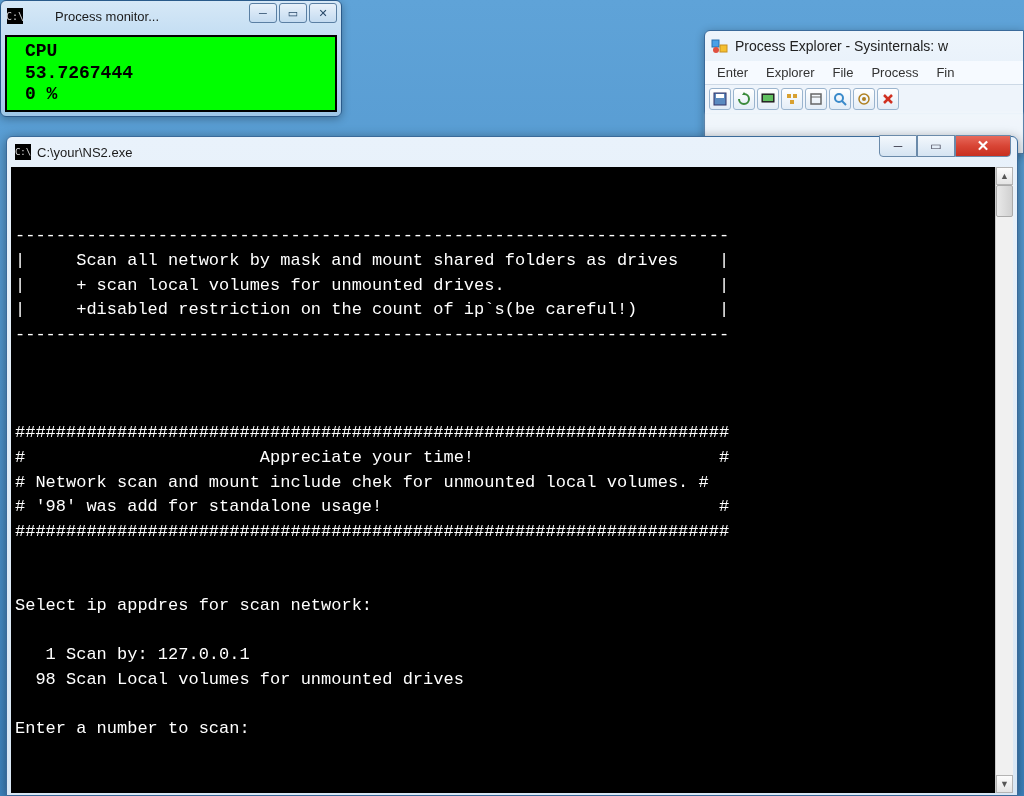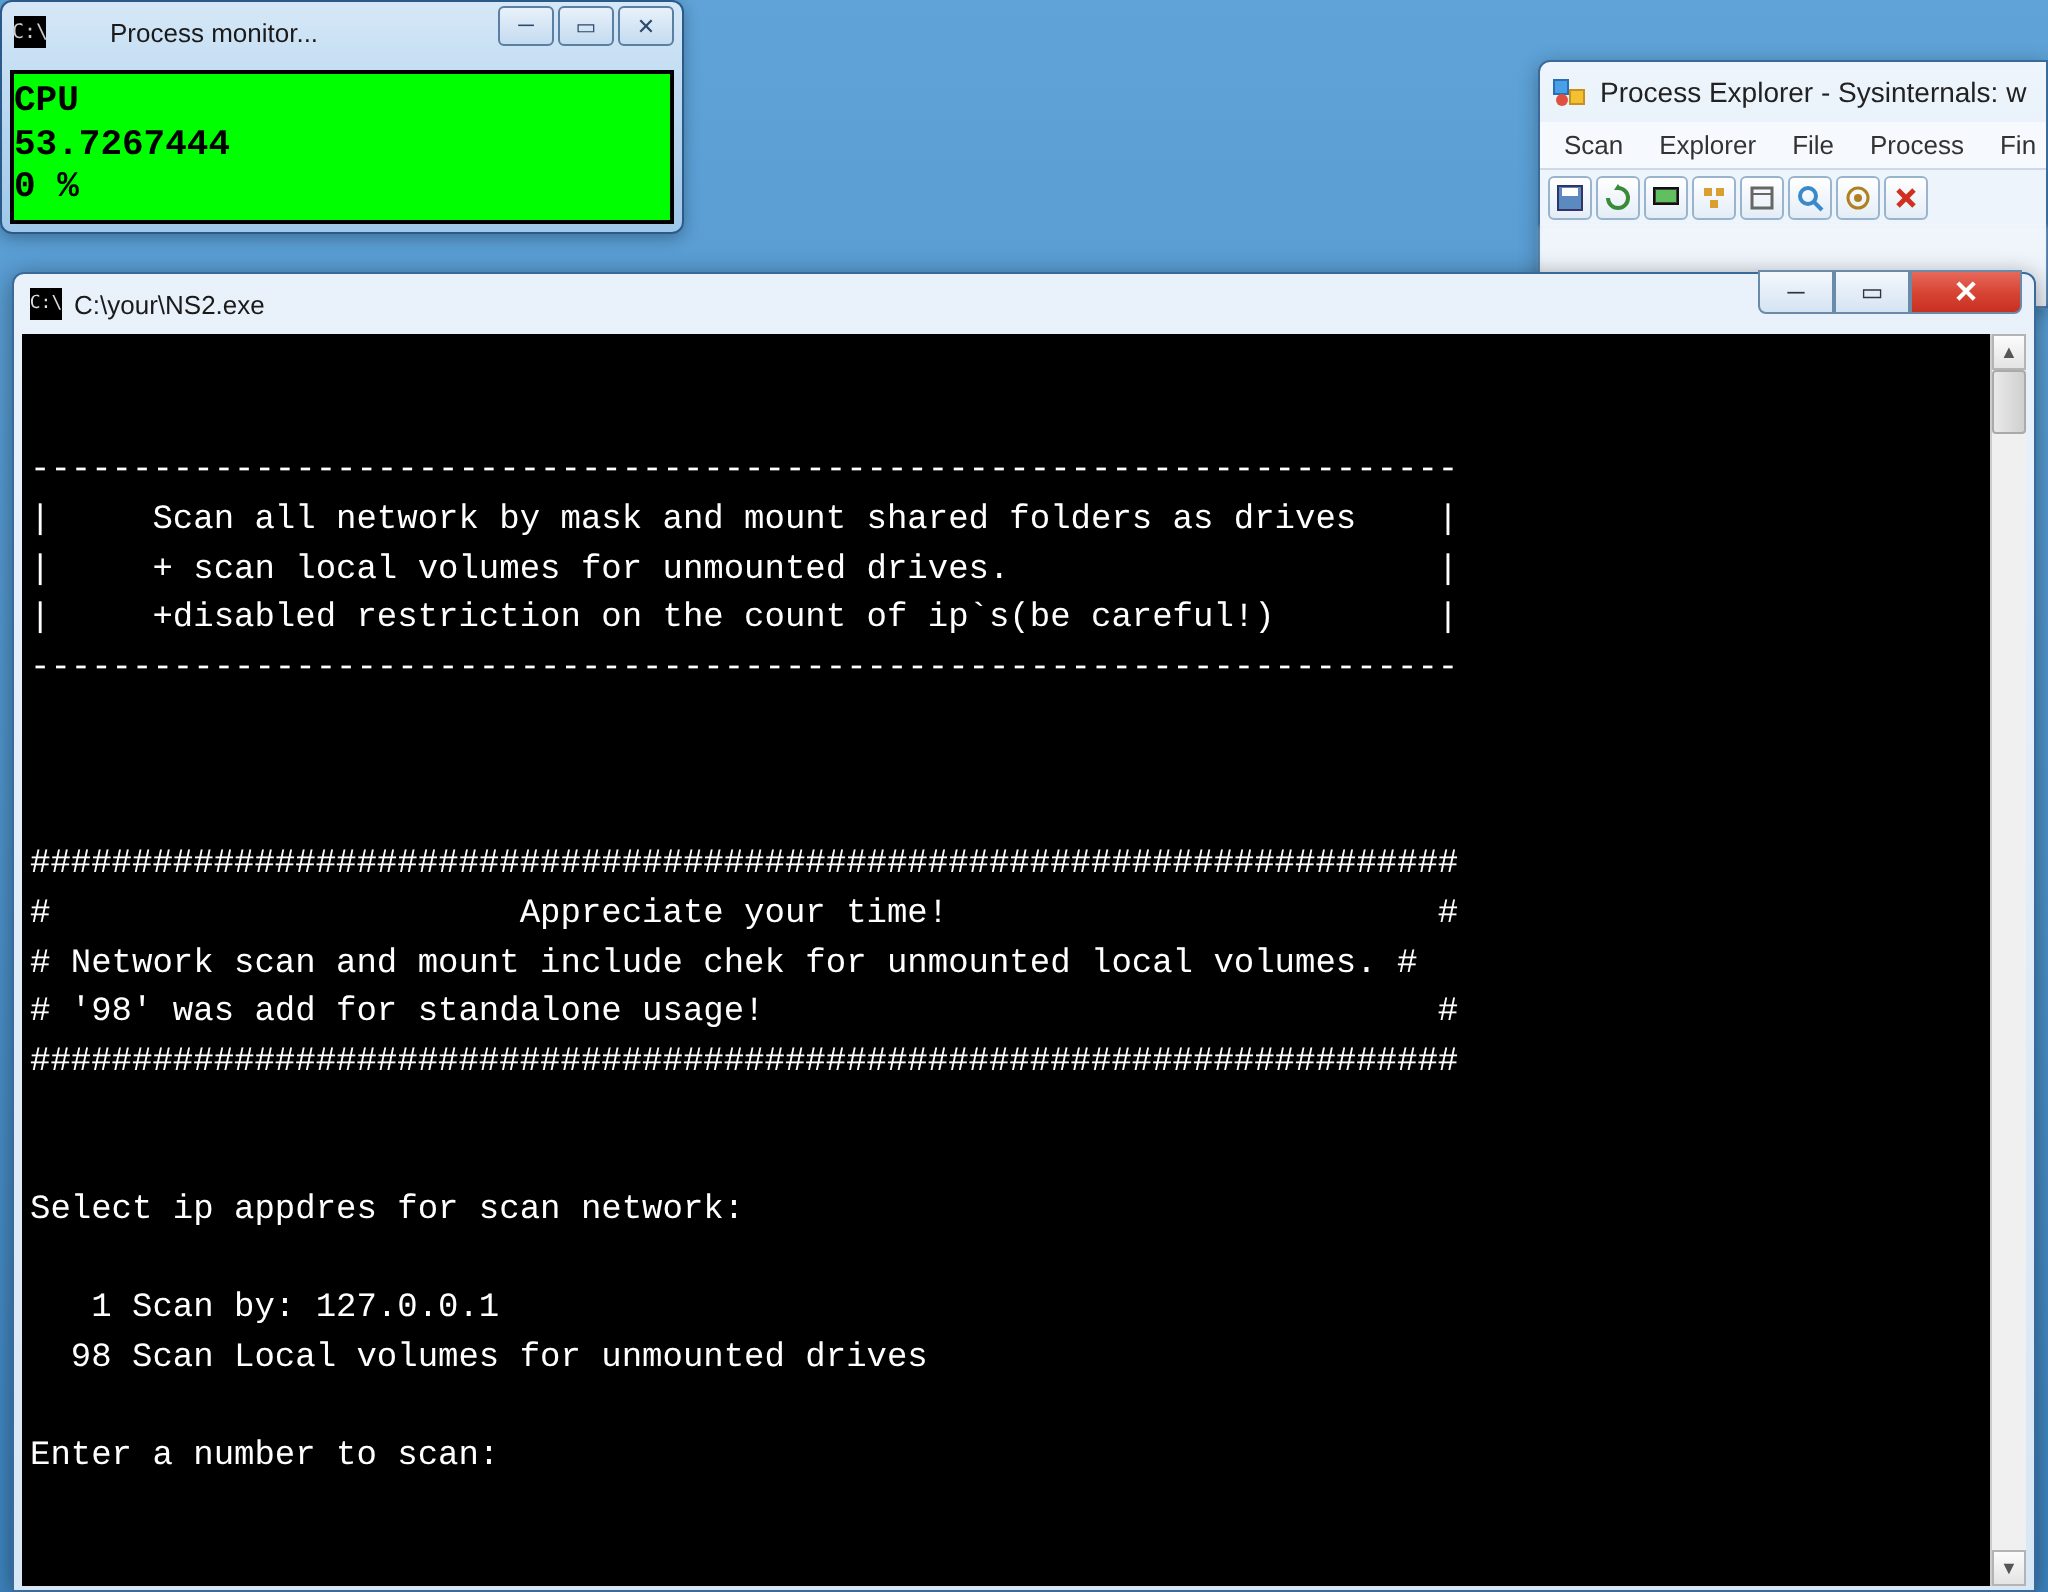--- a/index.html
+++ b/index.html
@@ -70,31 +70,31 @@
       cursor: pointer;
     }
     .procmon-body {
       margin: 4px;
       background: #00ff00;
       border: 2px solid #000;
       font-family: "Courier New", monospace;
       font-size: 18px;
       font-weight: bold;
       color: #000;
-      padding: 4px 0;
+      padding: 4px 18px;
       line-height: 1.2;
       min-height: 70px;
     }
 
     
     .pexp-win {
       position: absolute;
       top: 30px;
       right: 0;
-      width: 255px;
+      width: 320px;
       border: 1px solid #3a6a9a;
       border-radius: 6px 0 0 0;
       background: linear-gradient(to bottom, #eef5fc, #dce9f6);
       box-shadow: 0 2px 10px rgba(0,0,0,0.3);
     }
     .pexp-title {
       display: flex;
       align-items: center;
       height: 30px;
       padding: 0 6px;
@@ -261,21 +261,21 @@
     <span class="pexp-icon">
       <svg viewBox="0 0 18 18">
           <rect x="1" y="3" width="7" height="7" fill="#4aa0e8" stroke="#2a70b0"></rect>
           <rect x="9" y="8" width="7" height="7" fill="#f5c030" stroke="#c89020"></rect>
           <circle cx="5" cy="13" r="3" fill="#e05040"></circle>
         </svg>
     </span>
     <span>Process Explorer - Sysinternals: w</span>
   </div>
   <div class="pexp-menu">
-    <span>Scan</span>
+    <span>Enter</span>
     <span>Explorer</span>
     <span>File</span>
     <span>Process</span>
     <span>Fin</span>
   </div>
   <div class="pexp-toolbar">
     <div class="tb-btn">
         <svg viewBox="0 0 14 14">
           <rect x="1" y="1" width="12" height="12" fill="#5a8ac0" stroke="#336"></rect>
           <rect x="3" y="2" width="8" height="4" fill="#fff"></rect>

